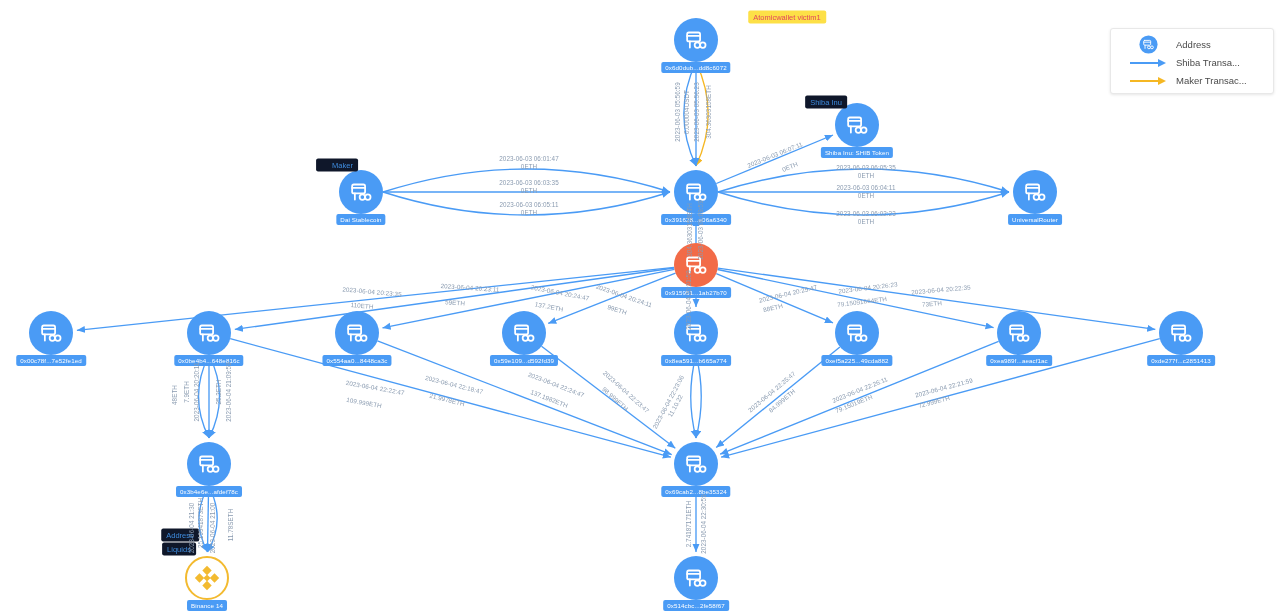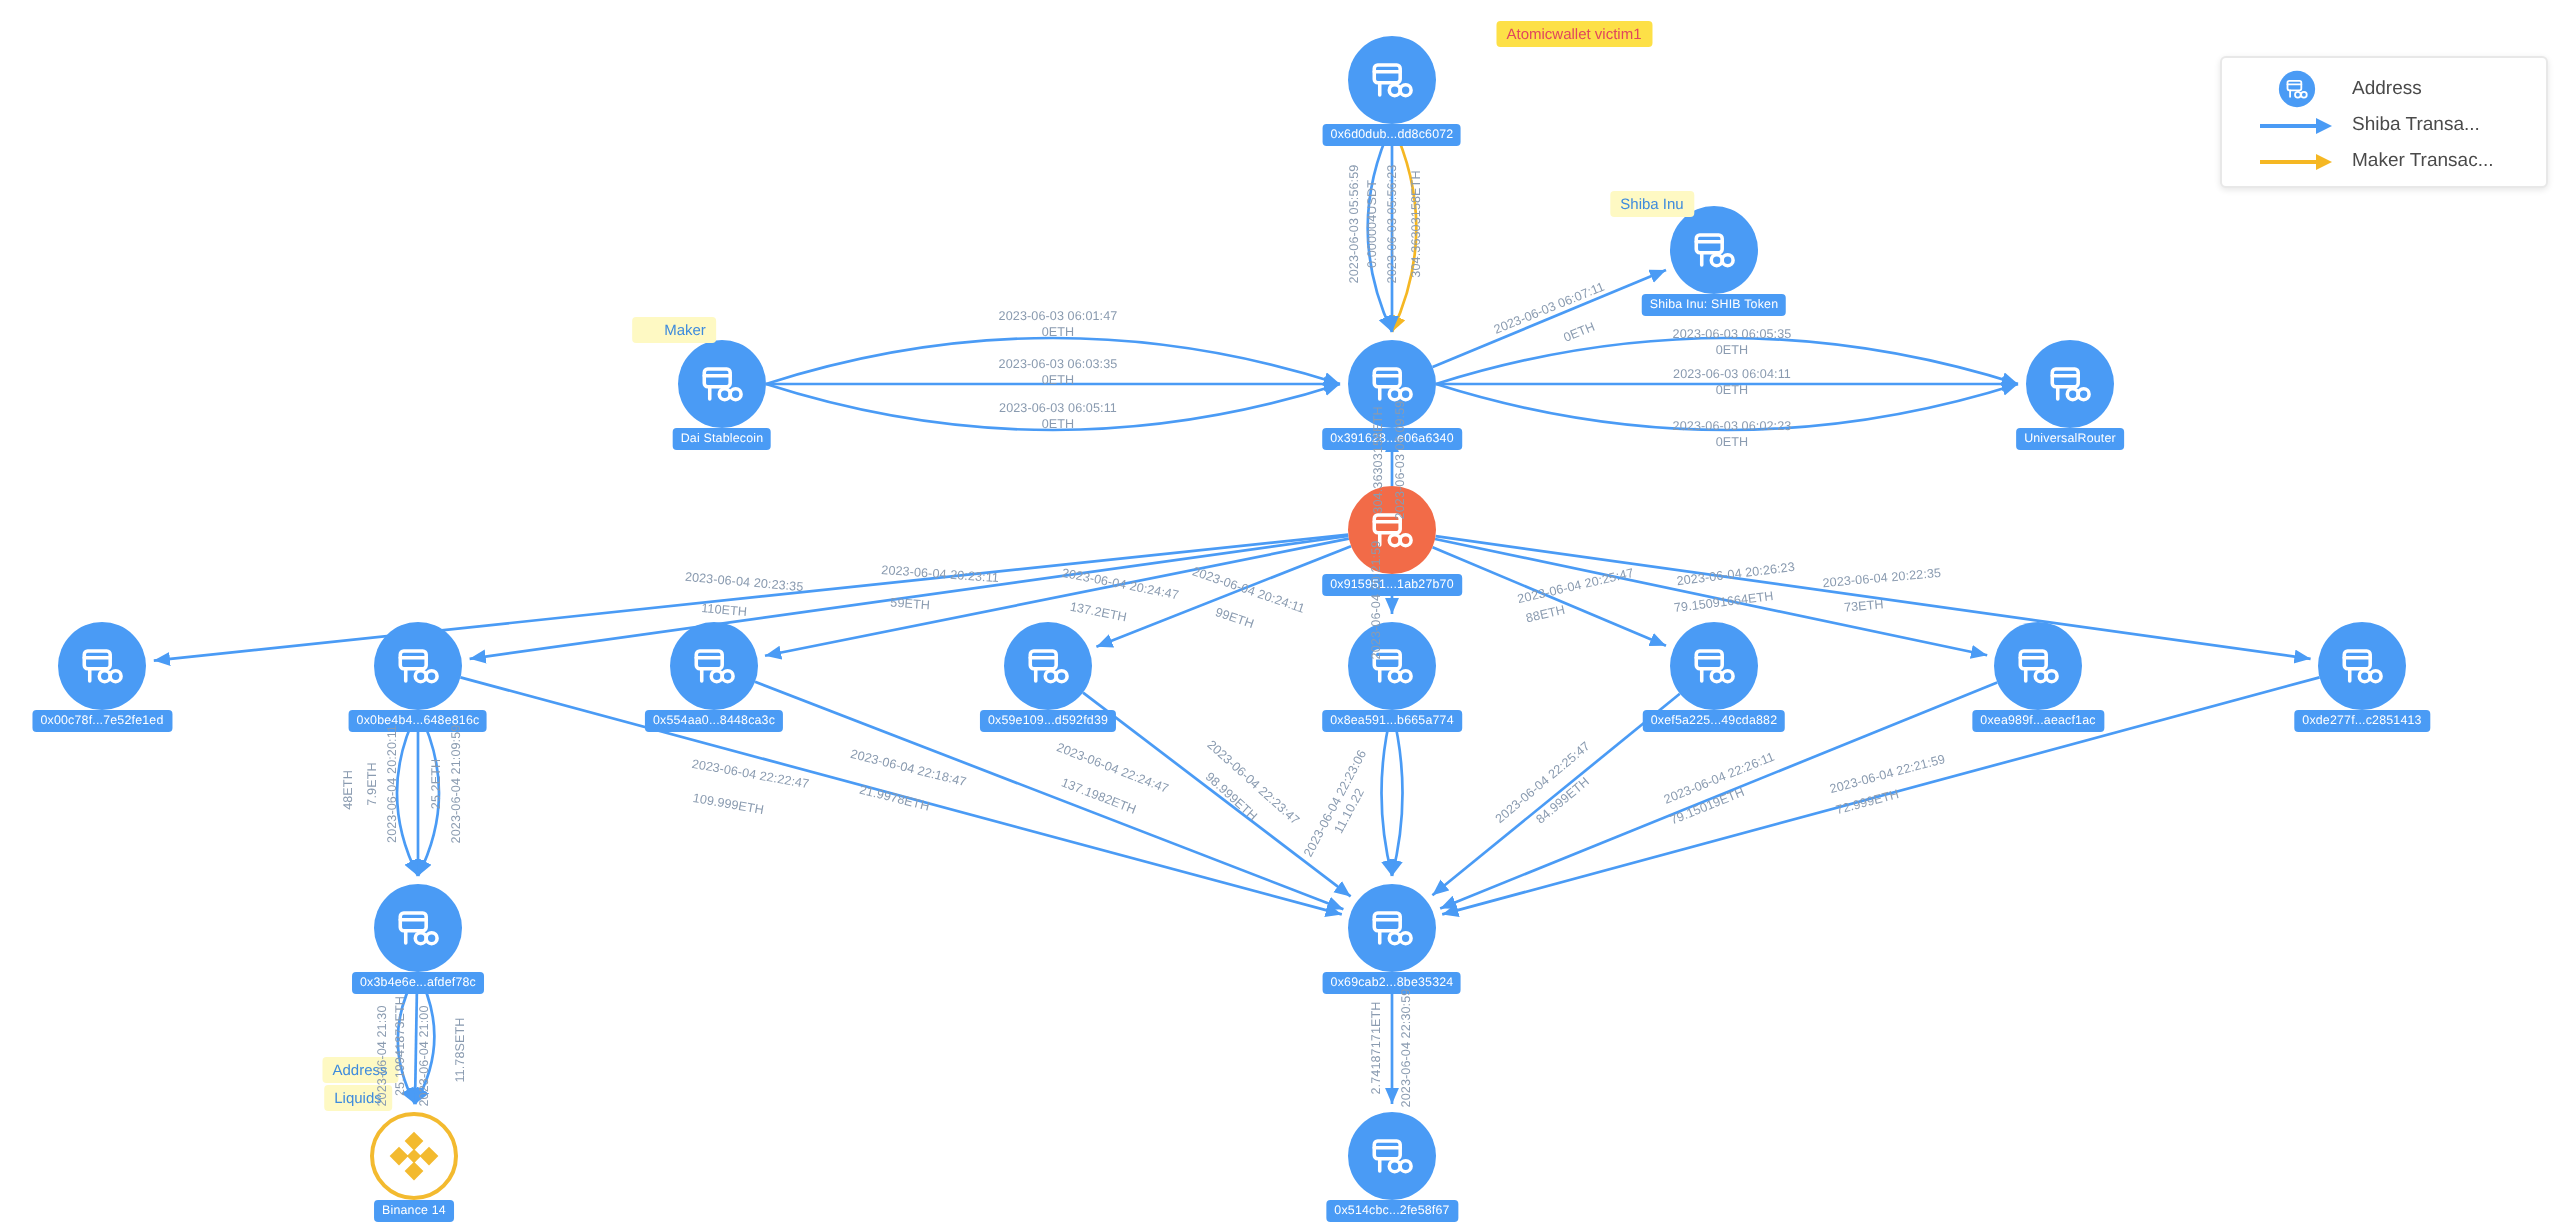--- a/index.html
+++ b/index.html
@@ -71,21 +71,21 @@
   
   .tag {
     position: absolute;
     transform: translate(-50%,-50%);
     font-size: 7.5px;
     line-height: 11px;
     padding: 1px 5px;
     border-radius: 2px;
     white-space: nowrap;
   }
-  .tag.tag-blue { background: #fef9c3; color: #3e8bdd; text-align: center; }
+  .tag.tag-blue { background: #0f172a; color: #3e8bdd; text-align: center; }
   .tag.tag-red  { background: #fde047; color: #e0465d; margin-left: 48px; }
 
   
   .elabel {
     position: absolute;
     transform-origin: 50% 50%;
     font-size: 6.3px;
     line-height: 8px;
     color: #8a9bb0;
     white-space: nowrap;

